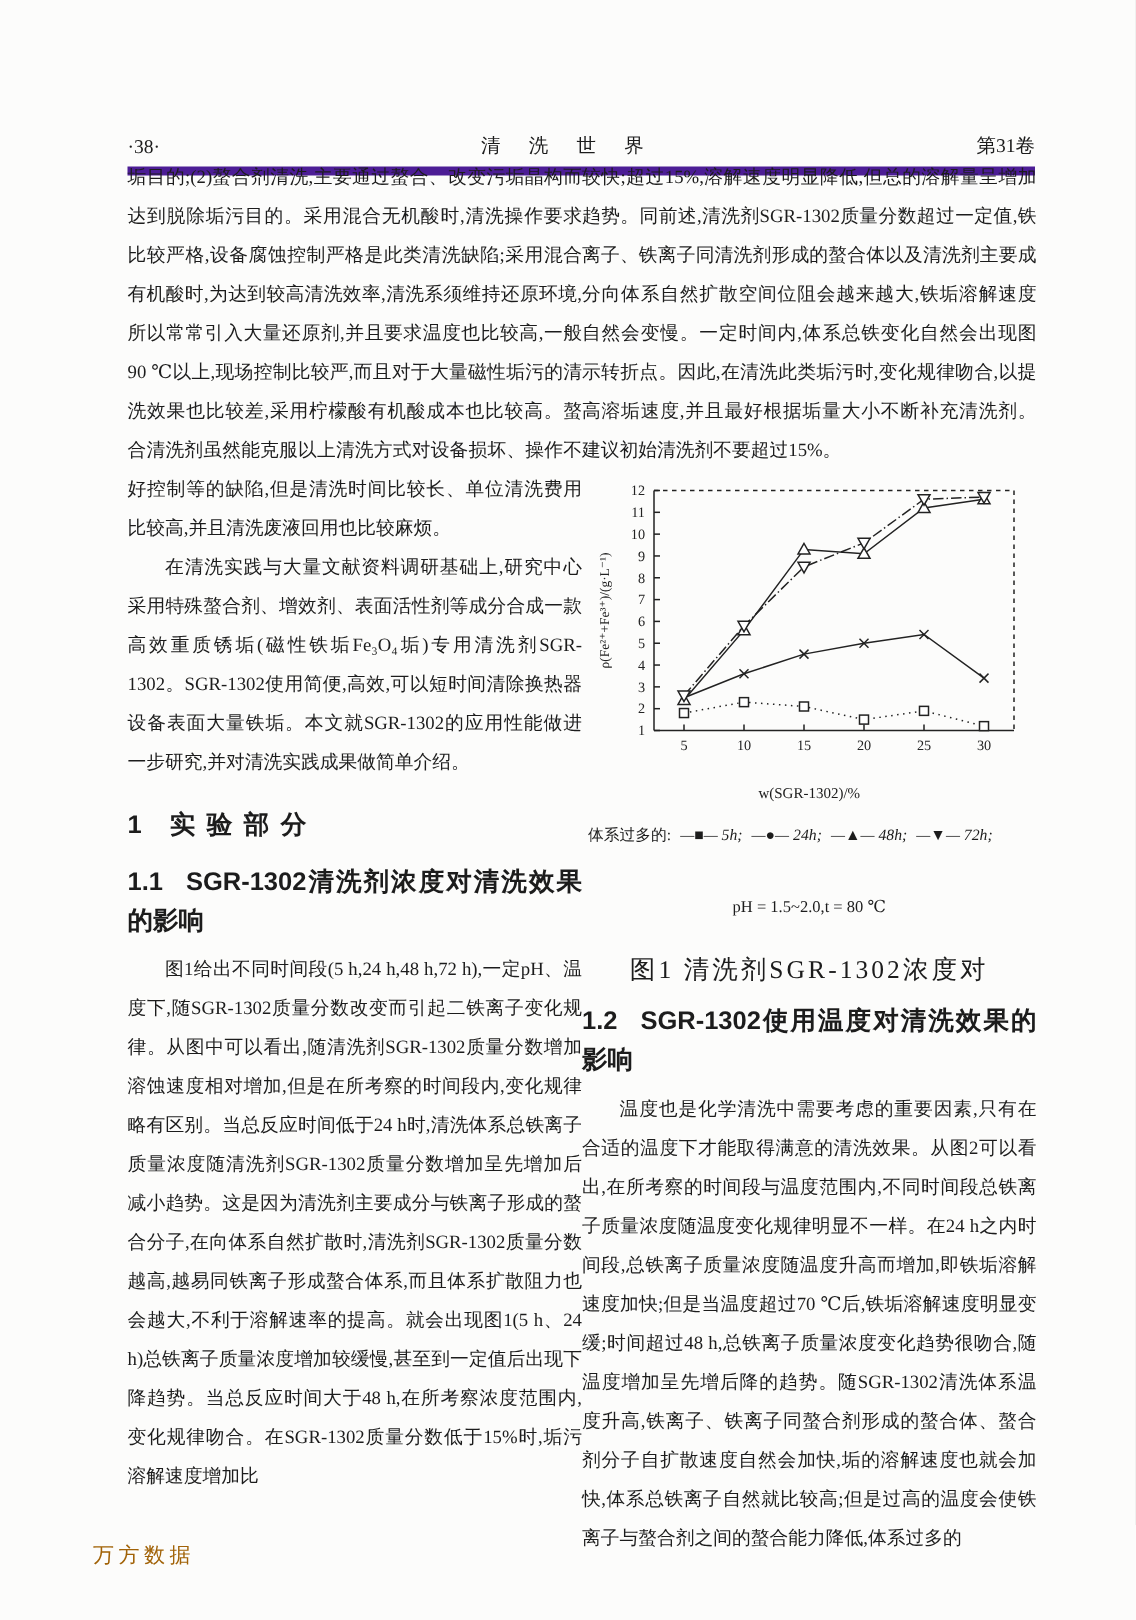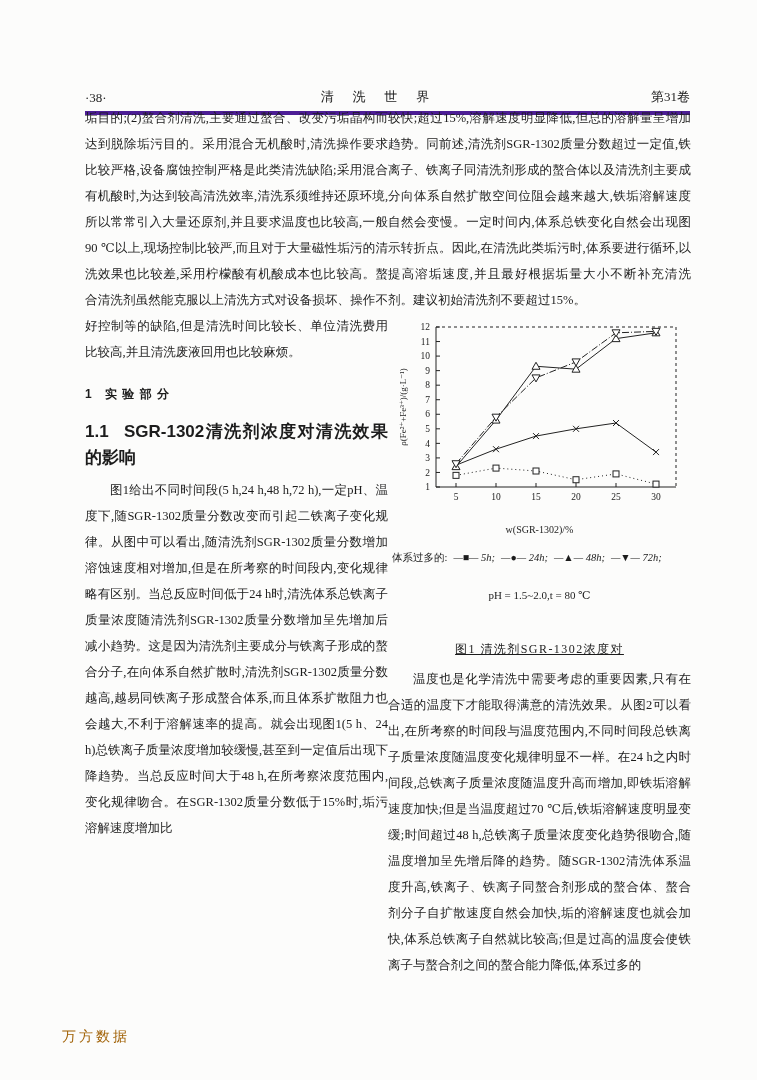--- a/index.html
+++ b/index.html
@@ -7,52 +7,52 @@
     position:relative;width:757px;height:1080px;margin:0 auto;
     background:#fcfcfb;overflow:hidden;
     font-family:"Liberation Serif","DejaVu Serif",serif;
     color:#1c1c1c;
   }
   
   .hdr{
     position:absolute;left:85px;top:88px;width:605px;
     display:flex;justify-content:space-between;align-items:flex-end;
     font-size:13px;padding-bottom:5px;
-    border-bottom:4px solid #4c1d95;
+    border-bottom:6px solid #4c1d95;
   }
   .hdr .jtitle{letter-spacing:0.6em;text-align:center;}
   
   .col{
     position:absolute;top:105px;width:303px;
     font-size:12.5px;line-height:26px;text-align:justify;
     text-justify:inter-character;
   }
   .col-left{left:85px;}
   .col-right{left:388px;}
   .col p{margin:0;text-indent:2em;}
   .col p.cont{text-indent:0;}
   h2.sec{
-    font-size:12px;font-weight:bold;margin:16px 0 12px 0;
+    font-size:17px;font-weight:bold;margin:16px 0 12px 0;
     font-family:"Liberation Sans","DejaVu Sans",sans-serif;
   }
   h2.sec .secnum{margin-right:1.1em;}
   h2.sec .sectitle{letter-spacing:0.45em;}
   h3.sub{
     font-size:17px;font-weight:bold;margin:8px 0 6px 0;
     font-family:"Liberation Sans","DejaVu Sans",sans-serif;
   }
   h3.sub .subnum{margin-right:0.9em;}
   
   figure.fig{margin:6px 0 4px 0;text-align:center;}
   figure.fig svg{display:block;margin:0 auto;}
   .xaxis-label{font-size:10px;margin-top:-2px;}
   .legend-line{font-size:10.5px;margin-top:2px;text-align:left;padding-left:4px;white-space:nowrap;}
   .legend-line .li{margin-left:6px;font-style:italic;}
-  .fig-cond{font-size:11px;margin-top:11px;}
-  .fig-cap1{font-size:12px;margin-top:28px;letter-spacing:0.12em;text-decoration:underline;}
+  .fig-cond{font-size:11px;margin-top:21px;}
+  .fig-cap1{font-size:17px;margin-top:16px;letter-spacing:0.12em;}
   .fig-cap2{font-size:12.5px;margin-top:6px;letter-spacing:0.12em;}
   
   .wm{
     position:absolute;left:62px;top:1028px;
     color:#a16207;font-size:14px;letter-spacing:3px;
     font-family:"Liberation Sans","DejaVu Sans",sans-serif;
   }
 </style>
 </head>
 <body>
@@ -60,31 +60,32 @@
 <div class="page">
 
   <header class="hdr">
     <span>·38·</span>
     <span class="jtitle">清 洗 世 界</span>
     <span>第31卷</span>
   </header>
 
   <div class="col col-left">
     <p class="cont">垢目的;(2)螯合剂清洗,主要通过螯合、改变污垢晶构而达到脱除垢污目的。采用混合无机酸时,清洗操作要求比较严格,设备腐蚀控制严格是此类清洗缺陷;采用混合有机酸时,为达到较高清洗效率,清洗系须维持还原环境,所以常常引入大量还原剂,并且要求温度也比较高,一般90 ℃以上,现场控制比较严,而且对于大量磁性垢污的清洗效果也比较差,采用柠檬酸有机酸成本也比较高。螯合清洗剂虽然能克服以上清洗方式对设备损坏、操作不好控制等的缺陷,但是清洗时间比较长、单位清洗费用比较高,并且清洗废液回用也比较麻烦。</p>
+    <p>在清洗实践与大量文献资料调研基础上,研究中心采用特殊螯合剂、增效剂、表面活性剂等成分合成一款高效重质锈垢(磁性铁垢Fe₃O₄垢)专用清洗剂SGR-1302。SGR-1302使用简便,高效,可以短时间清除换热器设备表面大量铁垢。本文就SGR-1302的应用性能做进一步研究,并对清洗实践成果做简单介绍。</p>
     <h2 class="sec">
       <span class="secnum">1</span><span class="sectitle">实验部分</span>
     </h2>
     <h3 class="sub">
       <span class="subnum">1.1</span><span>SGR-1302清洗剂浓度对清洗效果的影响</span>
     </h3>
     <p>图1给出不同时间段(5 h,24 h,48 h,72 h),一定pH、温度下,随SGR-1302质量分数改变而引起二铁离子变化规律。从图中可以看出,随清洗剂SGR-1302质量分数增加溶蚀速度相对增加,但是在所考察的时间段内,变化规律略有区别。当总反应时间低于24 h时,清洗体系总铁离子质量浓度随清洗剂SGR-1302质量分数增加呈先增加后减小趋势。这是因为清洗剂主要成分与铁离子形成的螯合分子,在向体系自然扩散时,清洗剂SGR-1302质量分数越高,越易同铁离子形成螯合体系,而且体系扩散阻力也会越大,不利于溶解速率的提高。就会出现图1(5 h、24 h)总铁离子质量浓度增加较缓慢,甚至到一定值后出现下降趋势。当总反应时间大于48 h,在所考察浓度范围内,变化规律吻合。在SGR-1302质量分数低于15%时,垢污溶解速度增加比</p>
   </div>
 
   <div class="col col-right">
-    <p class="cont">较快;超过15%,溶解速度明显降低,但总的溶解量呈增加趋势。同前述,清洗剂SGR-1302质量分数超过一定值,铁离子、铁离子同清洗剂形成的螯合体以及清洗剂主要成分向体系自然扩散空间位阻会越来越大,铁垢溶解速度自然会变慢。一定时间内,体系总铁变化自然会出现图示转折点。因此,在清洗此类垢污时,体系要进行循环,以提高溶垢速度,并且最好根据垢量大小不断补充清洗剂。建议初始清洗剂不要超过15%。</p>
+    <p class="cont">较快;超过15%,溶解速度明显降低,但总的溶解量呈增加趋势。同前述,清洗剂SGR-1302质量分数超过一定值,铁离子、铁离子同清洗剂形成的螯合体以及清洗剂主要成分向体系自然扩散空间位阻会越来越大,铁垢溶解速度自然会变慢。一定时间内,体系总铁变化自然会出现图示转折点。因此,在清洗此类垢污时,变化规律吻合,以提高溶垢速度,并且最好根据垢量大小不断补充清洗剂。建议初始清洗剂不要超过15%。</p>
 
     <figure class="fig">
       <svg id="chart" width="292" height="200" viewBox="0 0 292 200">
           <line x1="42" y1="8" x2="42" y2="168" stroke="#222222" stroke-width="1"></line>
           <line x1="42" y1="168" x2="282" y2="168" stroke="#222222" stroke-width="1"></line>
           <line x1="42" y1="8" x2="282" y2="8" stroke="#222222" stroke-width="1" stroke-dasharray="3 3"></line>
           <line x1="282" y1="8" x2="282" y2="168" stroke="#222222" stroke-width="1" stroke-dasharray="3 3"></line>
           <line x1="42" y1="168" x2="46" y2="168" stroke="#222222" stroke-width="1"></line>
           <text x="36" y="171.2" fill="#222222" font-size="9.5" text-anchor="end" font-family="&quot;Liberation Serif&quot;,&quot;DejaVu Serif&quot;,serif">1</text>
           <line x1="42" y1="153.45454545454544" x2="46" y2="153.45454545454544" stroke="#222222" stroke-width="1"></line>
@@ -156,18 +157,21 @@
           <path d="M 182 46.90909090909092 L 178 39.90909090909092 L 186 39.90909090909092 Z" fill="#fff" stroke="#222222"></path>
           <path d="M 222 17.818181818181813 L 218 10.818181818181813 L 226 10.818181818181813 Z" fill="#fff" stroke="#222222"></path>
           <path d="M 262 16.363636363636374 L 258 9.363636363636374 L 266 9.363636363636374 Z" fill="#fff" stroke="#222222"></path>
         </svg>
       <div class="xaxis-label">w(SGR-1302)/%</div>
       <div class="legend-line" id="legend"><span>体系过多的:</span><span class="li">—■— 5h;</span><span class="li">—●— 24h;</span><span class="li">—▲— 48h;</span><span class="li">—▼— 72h;</span></div>
       <div class="fig-cond">pH = 1.5~2.0,t = 80 ℃</div>
       <div class="fig-cap1">图1 清洗剂SGR-1302浓度对</div>
     </figure>
 
+    <h3 class="sub">
+      <span class="subnum">1.2</span><span>SGR-1302使用温度对清洗效果的影响</span>
+    </h3>
     <p>温度也是化学清洗中需要考虑的重要因素,只有在合适的温度下才能取得满意的清洗效果。从图2可以看出,在所考察的时间段与温度范围内,不同时间段总铁离子质量浓度随温度变化规律明显不一样。在24 h之内时间段,总铁离子质量浓度随温度升高而增加,即铁垢溶解速度加快;但是当温度超过70 ℃后,铁垢溶解速度明显变缓;时间超过48 h,总铁离子质量浓度变化趋势很吻合,随温度增加呈先增后降的趋势。随SGR-1302清洗体系温度升高,铁离子、铁离子同螯合剂形成的螯合体、螯合剂分子自扩散速度自然会加快,垢的溶解速度也就会加快,体系总铁离子自然就比较高;但是过高的温度会使铁离子与螯合剂之间的螯合能力降低,体系过多的</p>
   </div>
 
   <div class="wm">万方数据</div>
 
 </div>
 
 </body></html>

